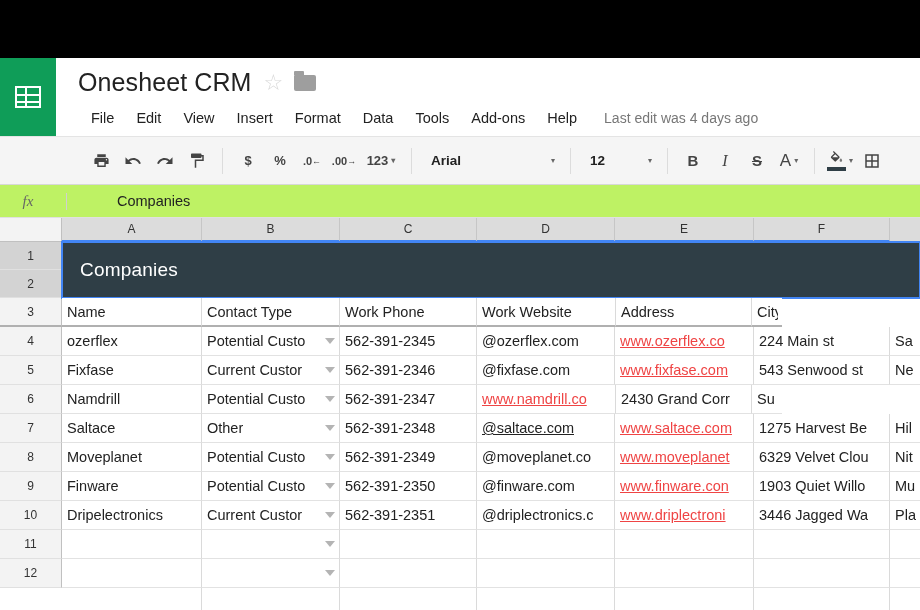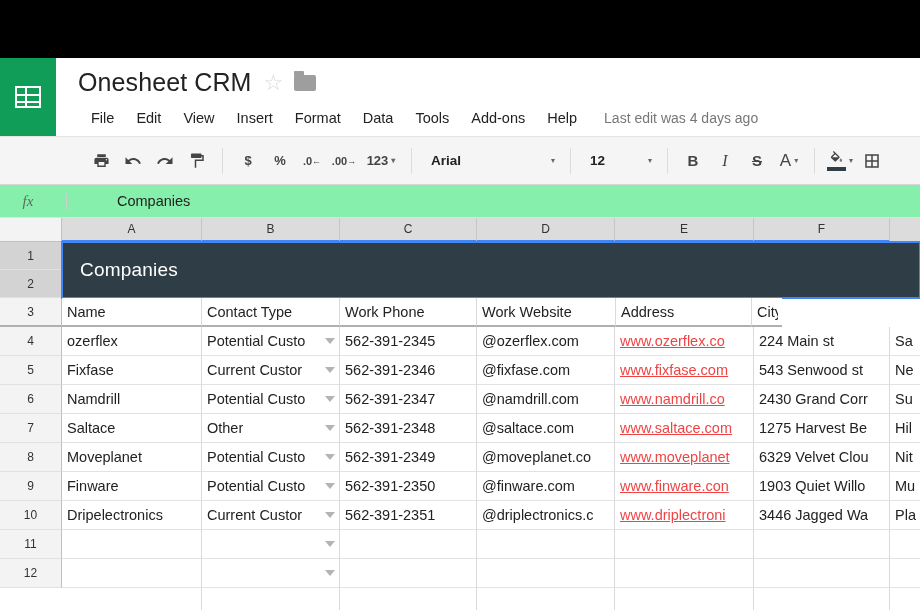--- a/index.html
+++ b/index.html
@@ -69,21 +69,21 @@
   .fontbox { width:140px; }
   .sizebox { width:78px; }
   .fontname { font-weight:bold; }
 
   .fillwrap { display:flex; flex-direction:column; align-items:center; justify-content:center; height:30px; }
   .fillbar { width:19px; height:4px; background:#2f3e46; margin-top:1px; }
 
   
   .fbar {
     position:absolute; left:0; top:127px; width:920px; height:33px;
-    background:#86efac; border-bottom:1px solid #e0e0e0; display:flex; align-items:center;gap:10px;
+    background:#bef264; border-bottom:1px solid #e0e0e0; display:flex; align-items:center;gap:10px;
   }
   .fx { width:56px; text-align:center; font-size:15px; color:#666; font-style:italic;
         font-family:"Liberation Serif", serif; }
   .fx-sep { width:1px; height:17px; background:#d0d0d0; }
   .fcell { font-size:14.5px; color:#222; padding-left:40px; }
 
   
   .grid { position:absolute; left:0; top:160px; width:920px; height:392px; background:#fff; overflow:hidden; }
 
   .colhdr { position:absolute; left:0; top:0; height:24px; width:920px; }
@@ -375,23 +375,20 @@
           <div class="cell" style="width:140px;">
               <span class="txt">Namdrill</span>
             </div>
           <div class="cell dv" style="width:138px;">
               <span class="txt">Potential Custo</span>
               <span class="dv-arrow"></span>
             </div>
           <div class="cell" style="width:137px;">
               <span class="txt">562-391-2347</span>
             </div>
-          <div class="cell" style="width:138px;">
-              <span class="txt">@namdrill.com</span>
-            </div>
           <div class="cell" style="width:139px;">
               <a class="link">www.namdrill.co</a>
             </div>
           <div class="cell" style="width:136px;">
               <span class="txt">2430 Grand Corr</span>
             </div>
           <div class="cell" style="width:30px;border-right:none;">
               <span class="txt">Su</span>
             </div>
         </div>
@@ -400,21 +397,21 @@
           <div class="cell" style="width:140px;">
               <span class="txt">Saltace</span>
             </div>
           <div class="cell dv" style="width:138px;">
               <span class="txt">Other</span>
               <span class="dv-arrow"></span>
             </div>
           <div class="cell" style="width:137px;">
               <span class="txt">562-391-2348</span>
             </div>
-          <div class="cell" style="width:138px;">
+          <div class="cell" style="width:138px;text-decoration:underline;">
               <span class="txt">@saltace.com</span>
             </div>
           <div class="cell" style="width:139px;">
               <a class="link">www.saltace.com</a>
             </div>
           <div class="cell" style="width:136px;">
               <span class="txt">1275 Harvest Be</span>
             </div>
           <div class="cell" style="width:30px;border-right:none;">
               <span class="txt">Hil</span>

